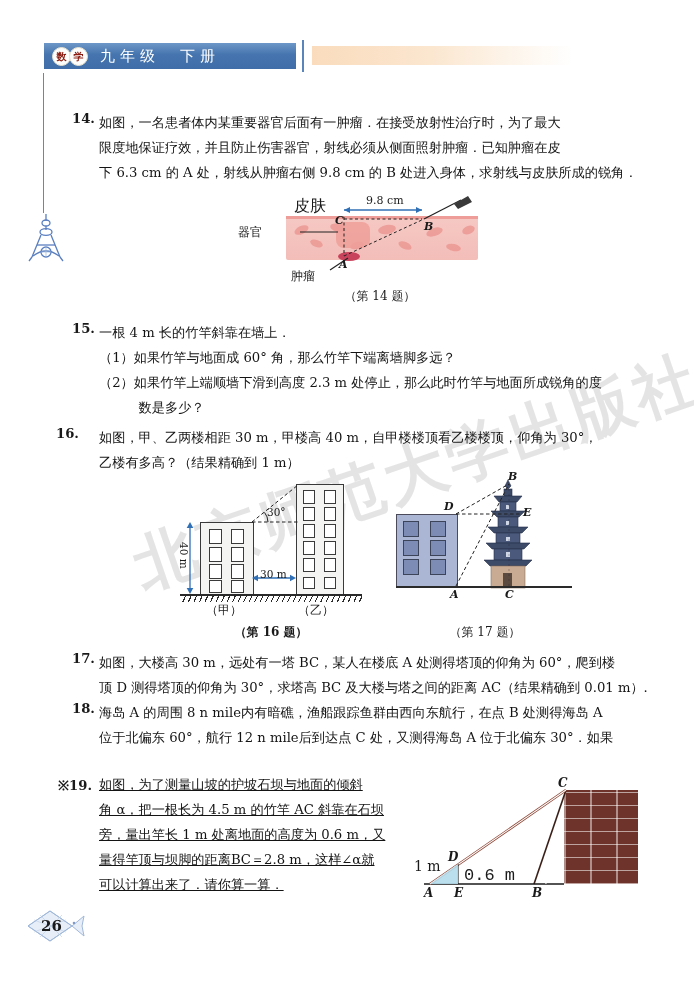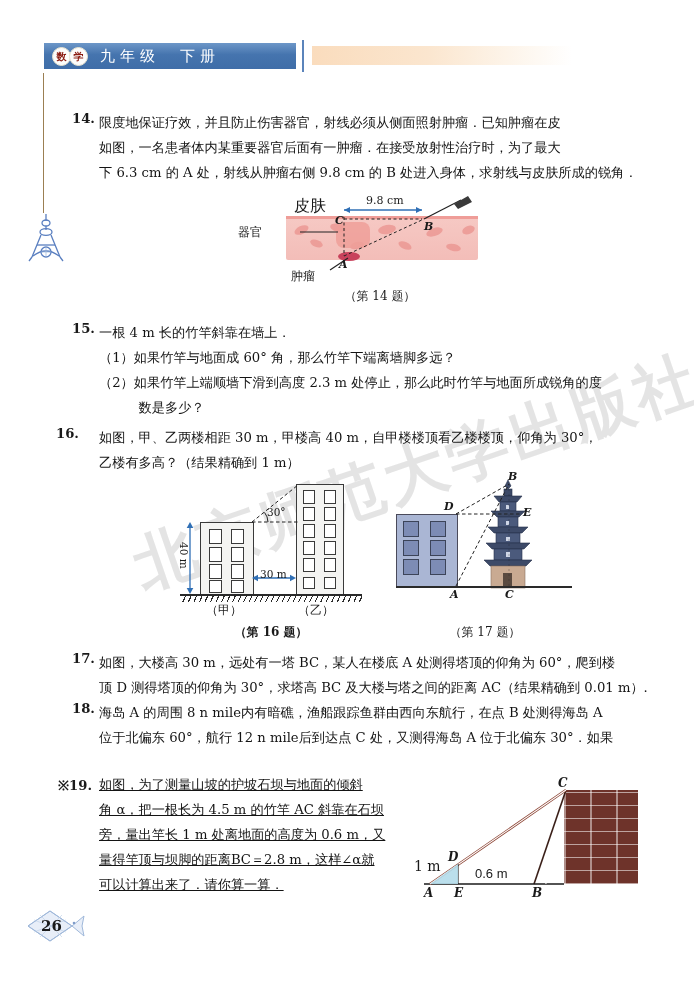--- a/index.html
+++ b/index.html
@@ -130,22 +130,22 @@
         <circle cx="20" cy="40" r="5"></circle>
       </g>
       <g stroke="#9db7dd" stroke-width=".7" fill="none">
         <path d="M20 35 L20 45 M15 40 L25 40"></path>
       </g>
     </svg>
   </div>
 
   <div class="qnum" style="left:72px;top:111px;">14.</div>
   <div class="q" style="left:99px;top:110px;">
+    <span class="ln">如图，一名患者体内某重要器官后面有一肿瘤．在接受放射性治疗时，为了最大</span>
     <span class="ln">限度地保证疗效，并且防止伤害器官，射线必须从侧面照射肿瘤．已知肿瘤在皮</span>
-    <span class="ln">如图，一名患者体内某重要器官后面有一肿瘤．在接受放射性治疗时，为了最大</span>
     <span class="ln">下 6.3 cm 的 A 处，射线从肿瘤右侧 9.8 cm 的 B 处进入身体，求射线与皮肤所成的锐角．</span>
   </div>
 
   <div class="f14">
     <div class="skin"></div>
     <div class="skinline"></div>
     <div class="blob" style="left:8px;top:18px;width:15px;height:8px;transform:rotate(-25deg);"></div>
     <div class="blob" style="left:24px;top:32px;width:13px;height:7px;transform:rotate(20deg);"></div>
     <div class="blob" style="left:44px;top:16px;width:16px;height:8px;transform:rotate(15deg);"></div>
     <div class="blob" style="left:92px;top:17px;width:18px;height:9px;transform:rotate(-10deg);"></div>
@@ -351,21 +351,21 @@
       <line x1="16" y1="106" x2="152" y2="12" stroke="#ffffff" stroke-width="1.1"></line>
 
       <line x1="44" y1="106" x2="44" y2="86" stroke="#1a1a1a" stroke-width="1.1"></line>
 
       <polygon points="16,106 44,86 44,106" fill="#b4dcea" opacity=".9"></polygon>
 
       <path d="M132 106 A12 12 0 0 0 128.4 97.5" fill="none" stroke="#ffffff" stroke-width="1.1"></path>
     </svg>
 
     <span style="position:absolute;left:0px;top:80px;font-size:14px;font-family:'DejaVu Serif',serif;">1 m</span>
-    <span style="position:absolute;left:50px;top:88px;font-size:13px;font-family:Liberation Sans, sans-serif;margin-left:11px;">0.6 m</span>
+    <span style="position:absolute;left:50px;top:88px;font-size:17px;font-family:Liberation Mono, monospace;">0.6 m</span>
     <span class="ital" style="position:absolute;left:144px;top:-2px;font-size:12px;font-weight:bold;">C</span>
     <span class="ital" style="position:absolute;left:34px;top:72px;font-size:12px;font-weight:bold;">D</span>
     <span class="ital" style="position:absolute;left:10px;top:108px;font-size:12px;font-weight:bold;">A</span>
     <span class="ital" style="position:absolute;left:40px;top:108px;font-size:12px;font-weight:bold;">E</span>
     <span class="ital" style="position:absolute;left:118px;top:108px;font-size:12px;font-weight:bold;">B</span>
     <span style="position:absolute;left:130px;top:92px;font-size:9px;color:#ffffff;">α</span>
   </div>
 
   <svg class="fish" viewBox="0 0 64 40">
     <g fill="none" stroke="#9fb8da" stroke-width="1">

